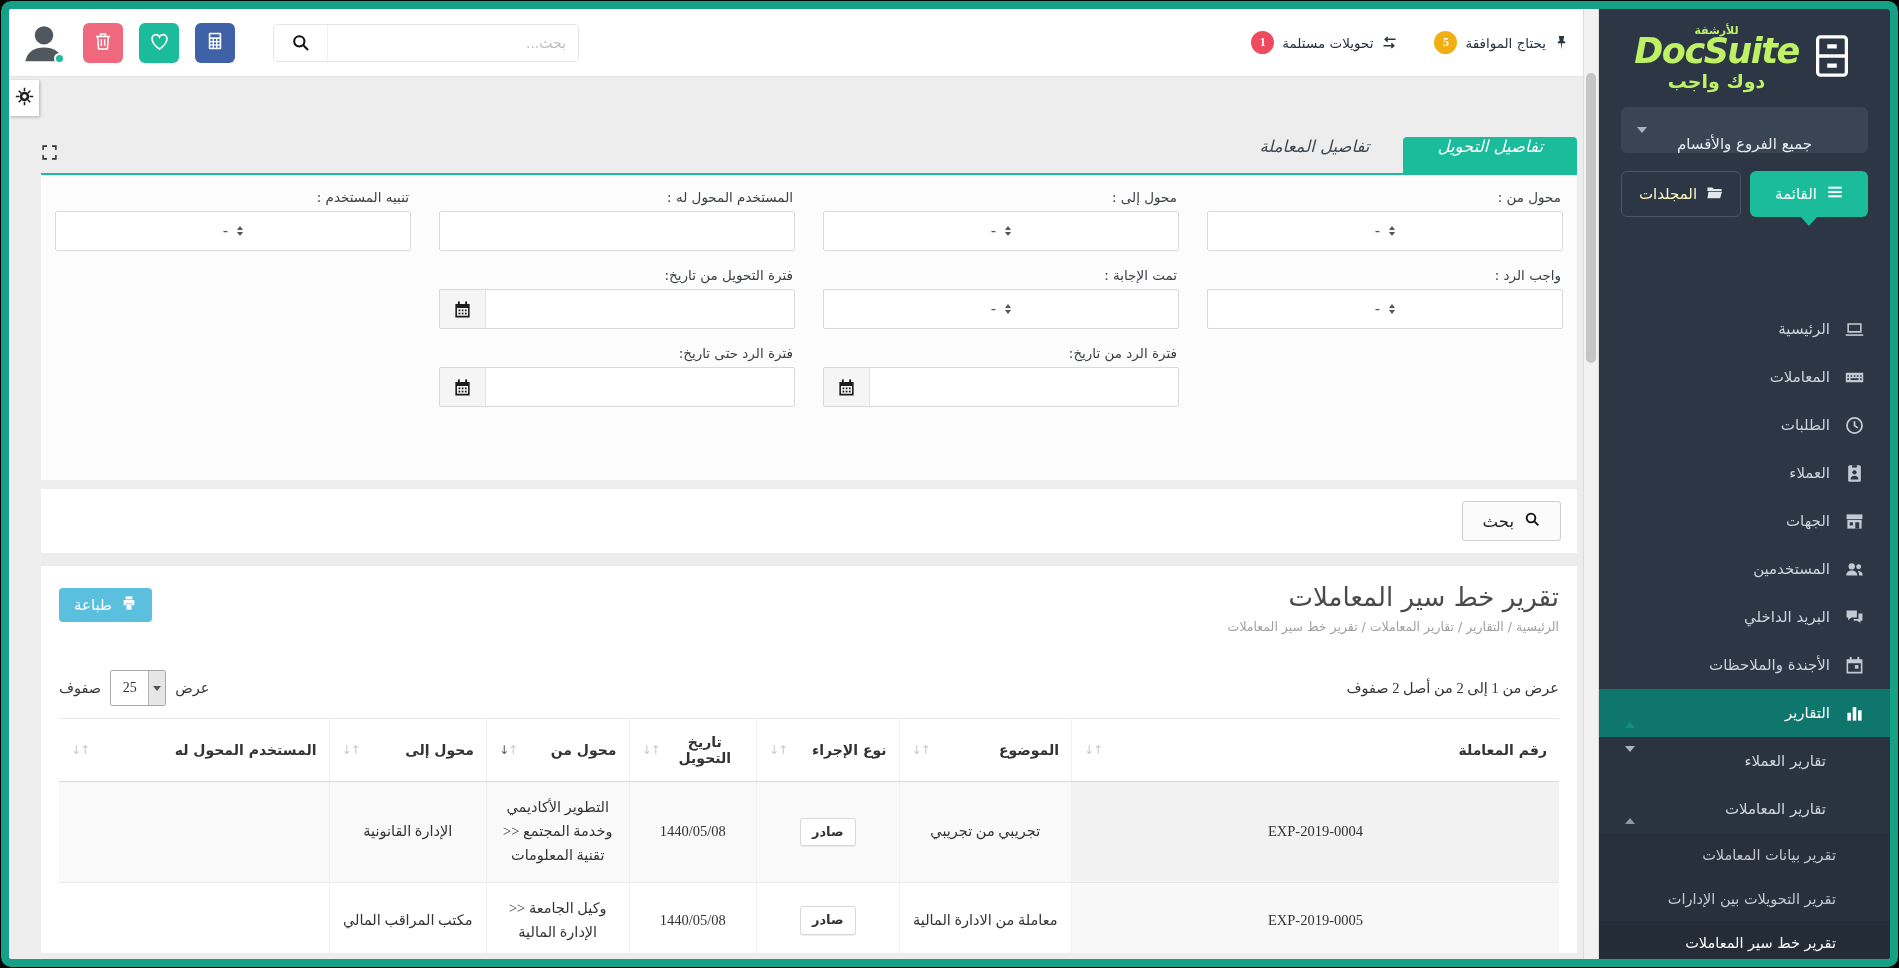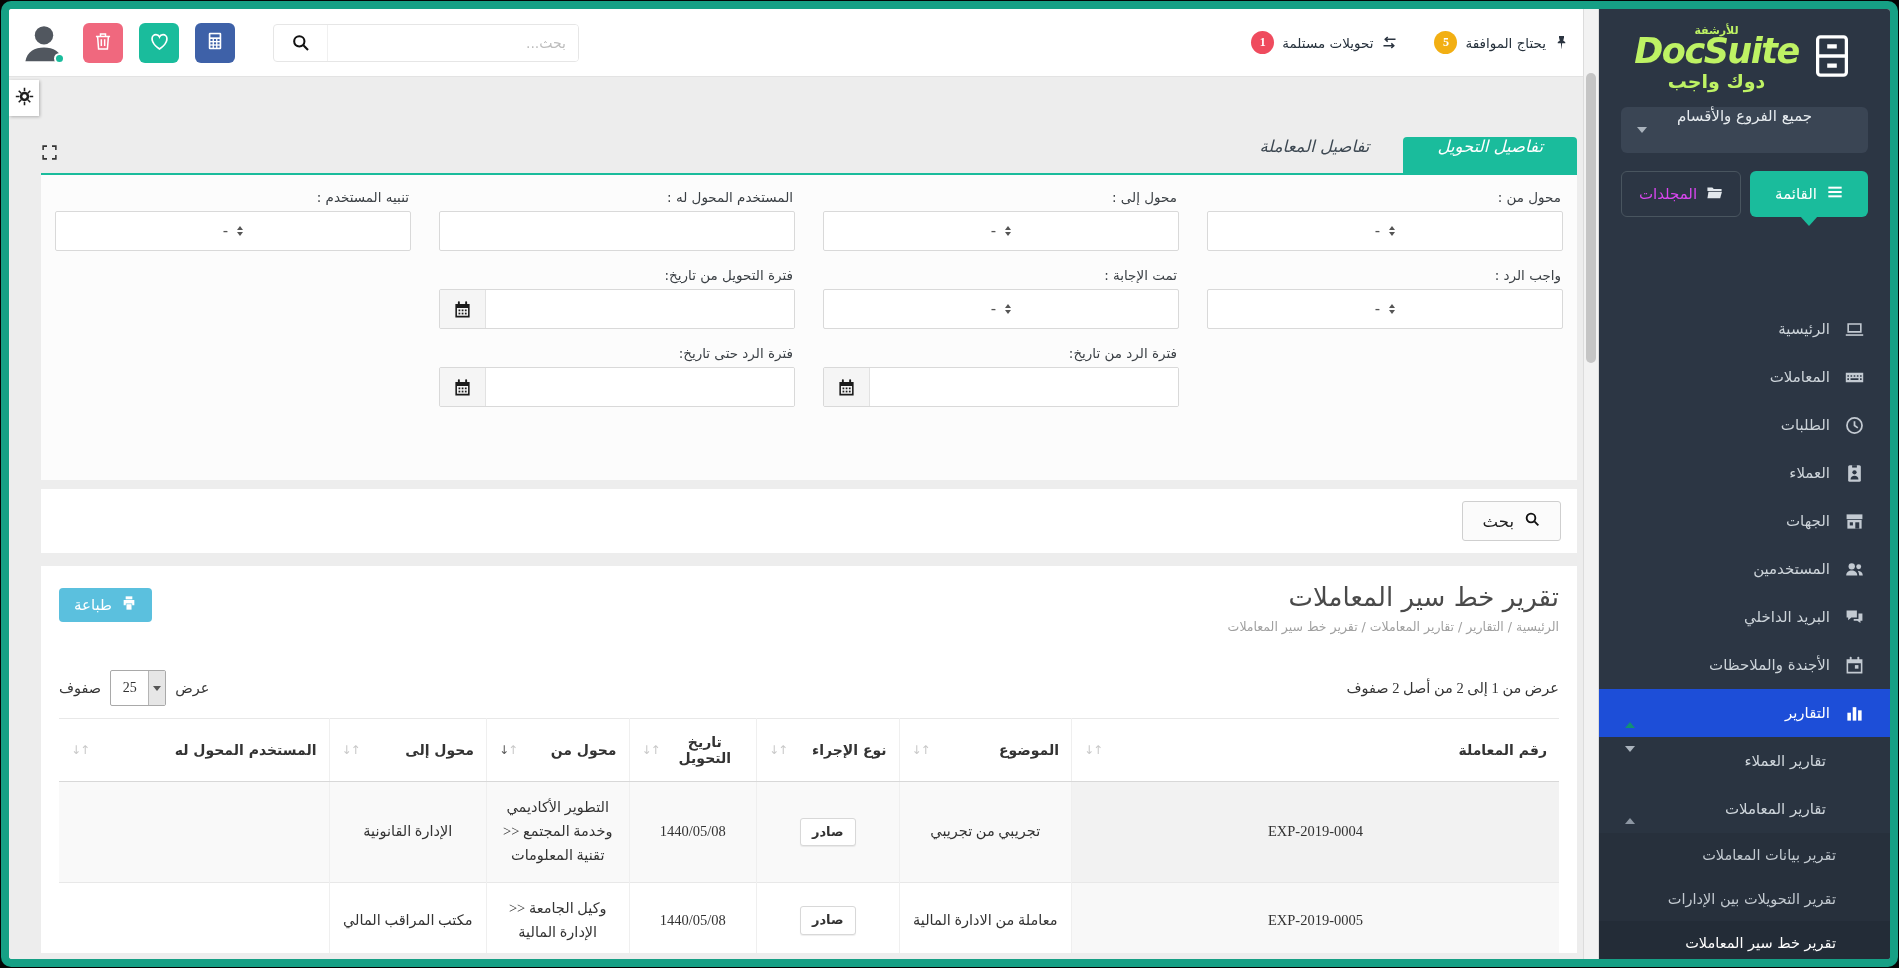--- a/index.html
+++ b/index.html
@@ -9,36 +9,36 @@
   .frame{position:absolute;inset:1px;background:#16a085;border-radius:10px;}
   .app{position:absolute;inset:8px;direction:rtl;background:#ededed;border-radius:3px;overflow:hidden;display:flex;}
 
   
   .sidebar{width:291px;flex:0 0 291px;background:#2c3644;color:#ccd3d9;position:relative;overflow:hidden;}
   .sb-logo{padding:16px 10px 6px;display:flex;align-items:center;justify-content:center;gap:10px;direction:ltr;}
   .logo-text{color:#bef264;text-align:center;line-height:1;}
   .logo-tag{font-size:11px;display:block;margin-bottom:-2px;font-weight:bold;}
   .logo-en{font-size:35px;font-weight:bold;font-style:italic;letter-spacing:-1.5px;}
   .logo-ar{font-size:19px;font-weight:bold;margin-top:3px;}
-  .sb-branch{margin:10px 22px 0;height:46px;background:#3a4554;border-radius:6px;display:flex;align-items:flex-start;
+  .sb-branch{margin:10px 22px 0;height:46px;background:#3a4554;border-radius:6px;display:flex;align-items:flex-end;
              justify-content:center;font-size:15px;color:#e6ebef;position:relative;cursor:pointer;}
   .sb-branch .car-d{position:absolute;left:16px;top:20px;}
   .car-d{width:0;height:0;border:5px solid transparent;border-top:6px solid #aab3bd;border-bottom:0;}
   .car-u{width:0;height:0;border:5px solid transparent;border-bottom:6px solid #8d97a3;border-top:0;}
   .sb-actions{margin:18px 22px 0;display:flex;gap:9px;}
   .btn-menu{flex:1;height:46px;background:#1abc9c;border-radius:6px;color:#fff;font-size:15px;display:flex;
             align-items:center;justify-content:center;gap:10px;position:relative;cursor:pointer;}
   .btn-menu::after{content:'';position:absolute;bottom:-9px;left:50%;transform:translateX(-50%);
             border:9px solid transparent;border-top:10px solid #1abc9c;border-bottom:0;}
-  .btn-folders{flex:1;height:46px;border:1px solid #49555f;border-radius:6px;color:#d946ef;font-size:15px;
+  .btn-folders{flex:1;height:46px;border:1px solid #49555f;border-radius:6px;color:#fef9c3;font-size:15px;
             display:flex;align-items:center;justify-content:center;gap:9px;cursor:pointer;}
   .sb-menu{margin-top:88px;}
   .sb-item{height:48px;display:flex;align-items:center;gap:15px;padding:0 26px;font-size:15px;color:#ccd3d9;cursor:pointer;}
   .sb-item .ic{width:19px;height:19px;flex:0 0 19px;display:flex;align-items:center;justify-content:center;color:#c3cad2;}
-  .sb-item.active{background:#1d4ed8;color:#fff;}
+  .sb-item.active{background:#0f766e;color:#fff;}
   .sb-item.active .ic{color:#fff;}
   .sb-item .caret-slot{margin-right:auto;}
   .sb-group{height:48px;display:flex;align-items:center;padding:0 64px 0 26px;font-size:15px;color:#ced5db;
             background:#2a3441;cursor:pointer;}
   .sb-group .caret-slot{margin-right:auto;}
   .sb-sub-wrap{background:#27303c;}
   .sb-sub{height:44px;display:flex;align-items:center;padding:0 54px 0 14px;font-size:14.5px;color:#c2c9d0;cursor:pointer;}
   .sb-sub.current{background:#232c37;color:#fff;}
 
   

